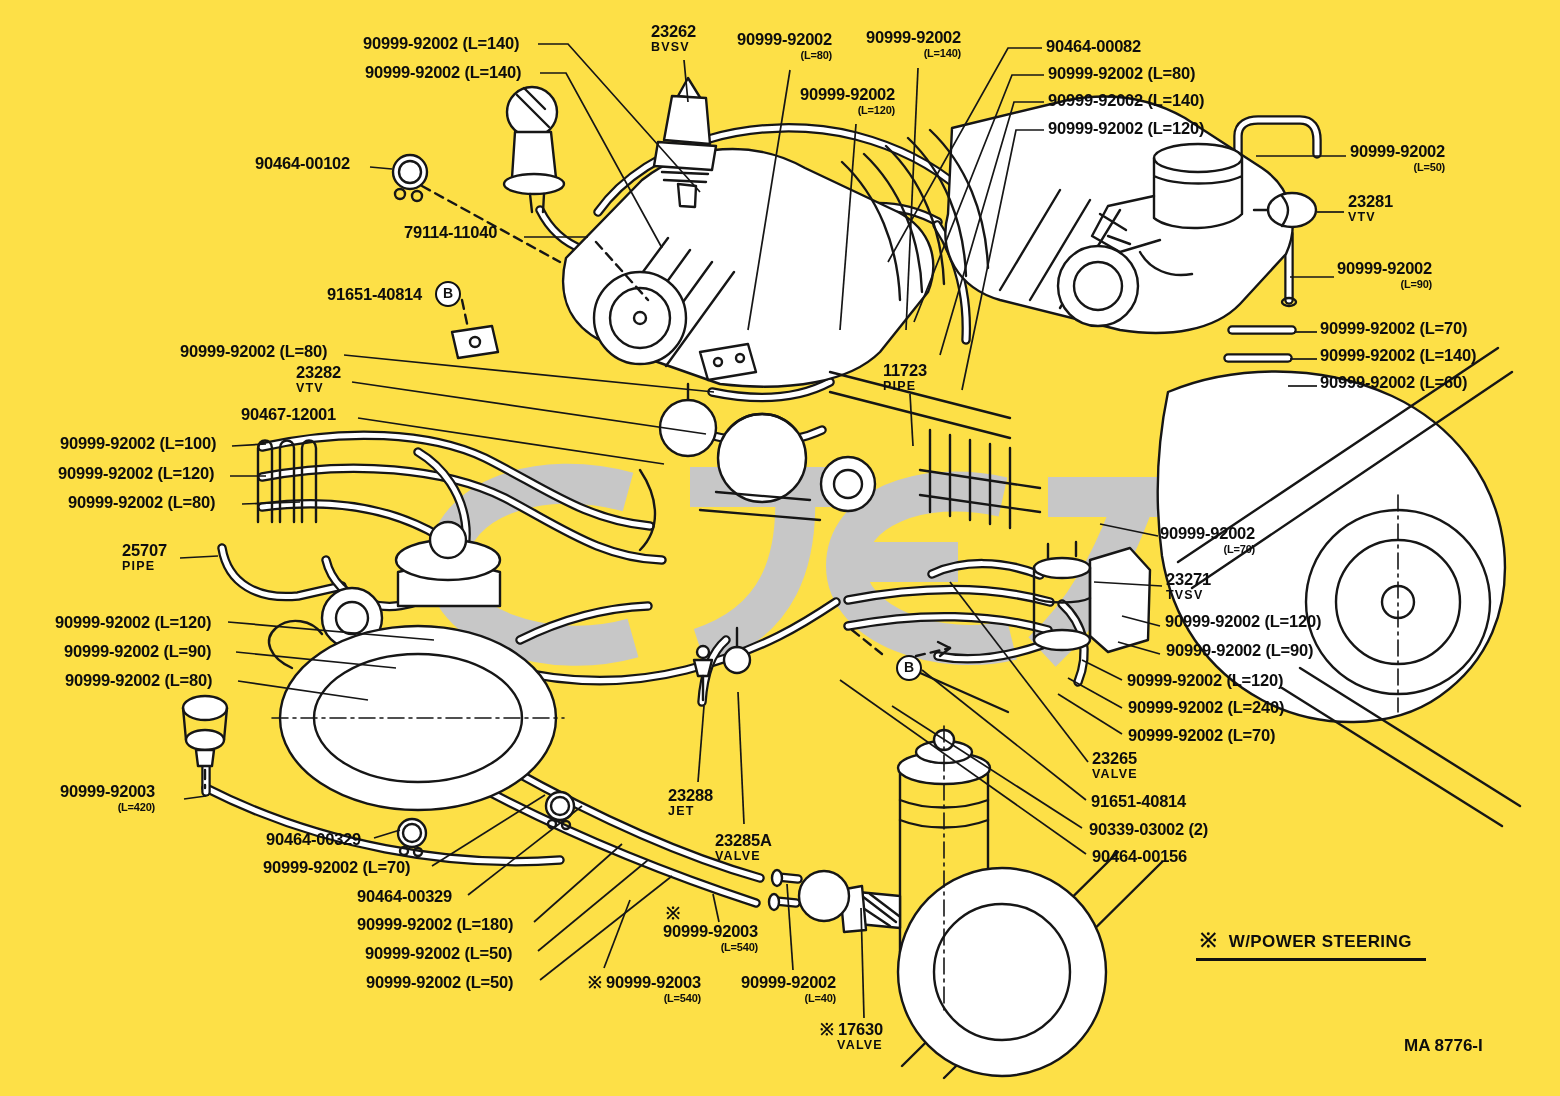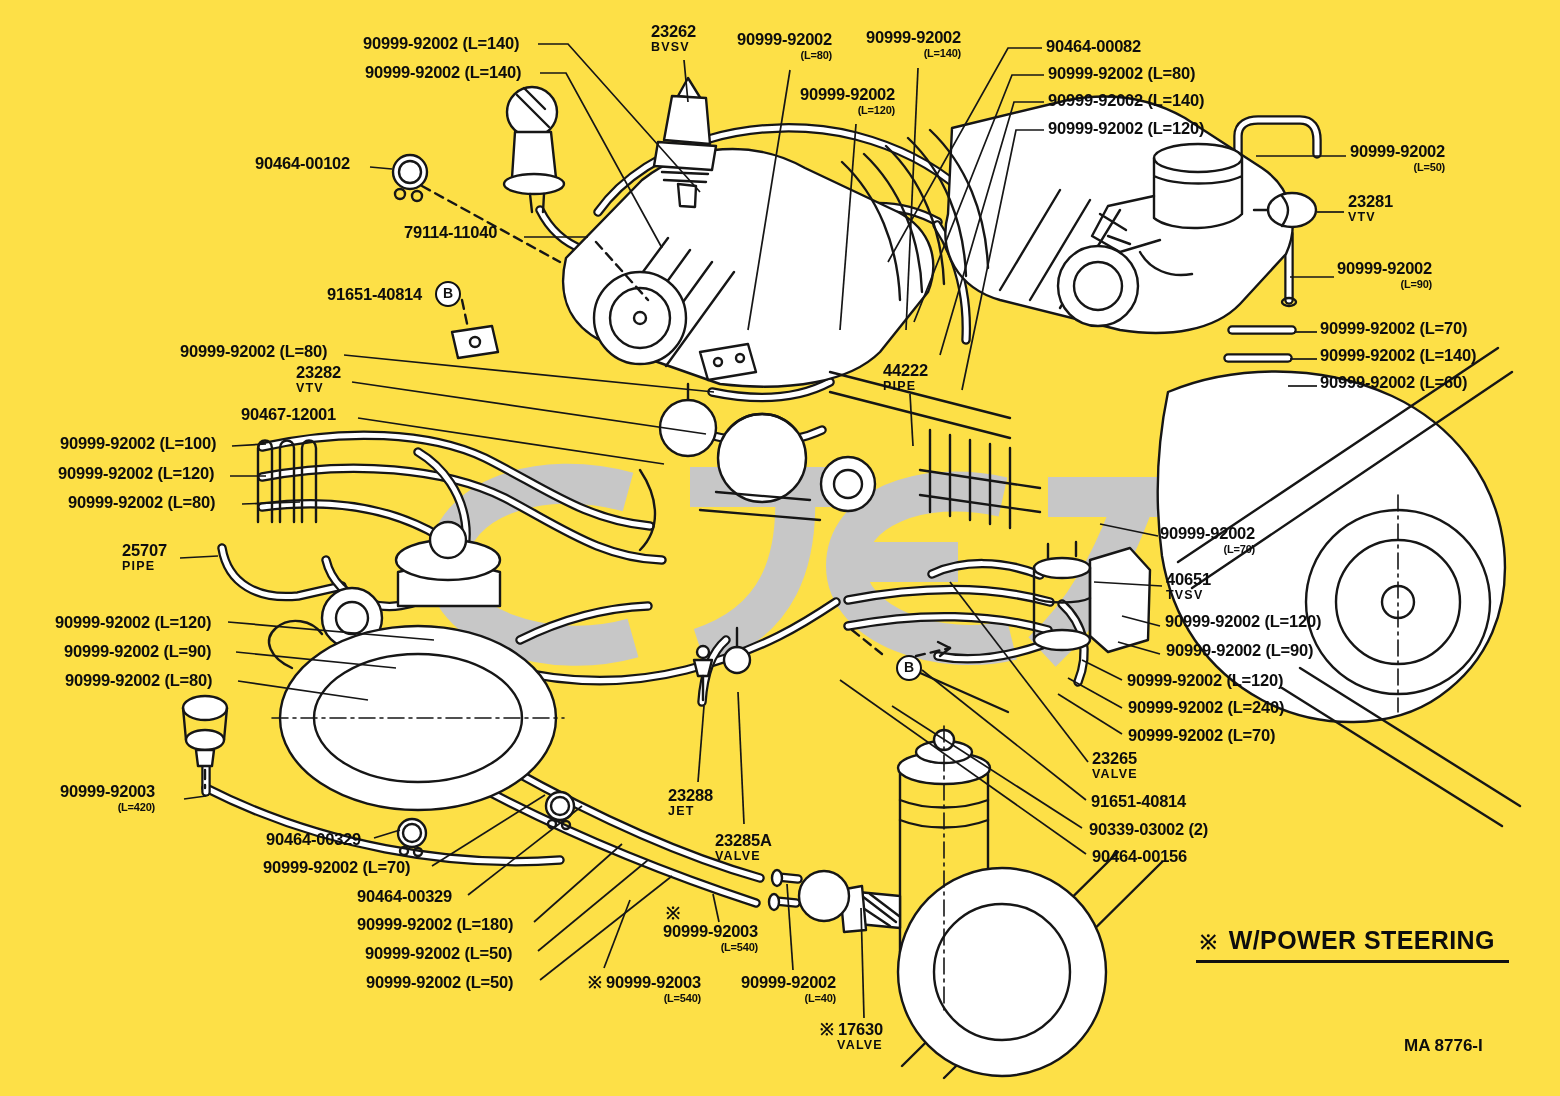--- a/index.html
+++ b/index.html
@@ -21,21 +21,21 @@
   .lbl span{display:block;}
   .lbl.r{text-align:right;}
   .typ{font-size:12.5px;letter-spacing:1.2px;line-height:1.05;}
   .len{font-size:11px;}
   .bcirc{position:absolute;width:22px;height:22px;border:2.6px solid #111;border-radius:50%;
          font-weight:bold;font-size:14px;line-height:21px;text-align:center;color:#111;background:#fff;}
   .ps-marker{position:absolute;font-weight:bold;font-size:17px;color:#0d0d0d;}
   .legend{position:absolute;display:flex;gap:12px;align-items:baseline;color:#0d0d0d;
           border-bottom:3.5px solid #111;padding:0 14px 5px 4px;}
   .legend .sym{font-weight:bold;font-size:20px;}
-  .legend .txt{font-weight:bold;font-size:25px;letter-spacing:0.4px;}
+  .legend .txt{font-weight:bold;font-size:17px;letter-spacing:0.4px;}
   .doc-code{position:absolute;font-weight:bold;font-size:17px;color:#0d0d0d;}
 </style>
 </head>
 <body>
 
 <div class="canvas">
 
 <svg class="art" viewBox="0 0 1560 1096">
   <defs>
     <path id="tb1" d="M 540,210 C 560,250 600,262 648,252 C 700,242 718,222 714,196"></path>
@@ -478,29 +478,29 @@
     </div>
 <div class="lbl r" style="left:741px;top:972px">
       <span>90999-92002</span>
       <span class="len">(L=40)</span>
     </div>
 <div class="lbl r" style="left:820px;top:1019px">
       <span>※ 17630</span>
       <span class="typ">VALVE</span>
     </div>
 <div class="lbl" style="left:883px;top:360px">
-      <span>44222</span>
+      <span>11723</span>
       <span class="typ">PIPE</span>
     </div>
 <div class="lbl r" style="left:1160px;top:523px">
       <span>90999-92002</span>
       <span class="len">(L=70)</span>
     </div>
 <div class="lbl" style="left:1166px;top:569px">
-      <span>40651</span>
+      <span>23271</span>
       <span class="typ">TVSV</span>
     </div>
 <div class="lbl" style="left:1165px;top:611px">
       <span>90999-92002 (L=120)</span>
     </div>
 <div class="lbl" style="left:1166px;top:640px">
       <span>90999-92002 (L=90)</span>
     </div>
 <div class="lbl" style="left:1127px;top:670px">
       <span>90999-92002 (L=120)</span>

